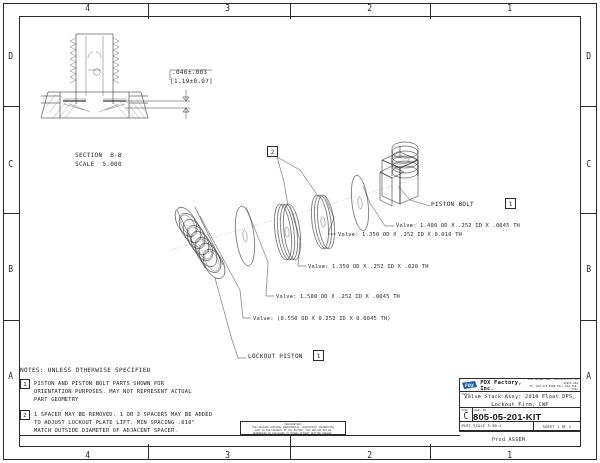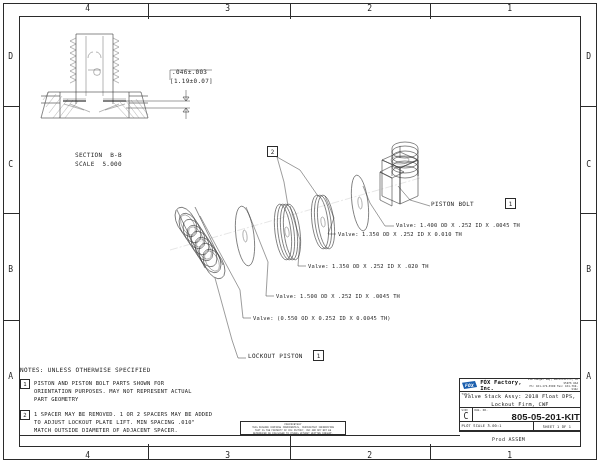--- a/index.html
+++ b/index.html
@@ -65,21 +65,21 @@
   .fox-addr{font-size:2.7px;line-height:1.25;color:#333;letter-spacing:0;}
   .tb-cellwrap{position:relative;box-sizing:border-box;}
   .tb-lbl{position:absolute;left:1.5px;top:.5px;font-size:2.6px;color:#333;letter-spacing:.1px;}
   .tb-title{height:16px;display:flex;flex-direction:column;align-items:center;justify-content:center;
     padding-top:2px;box-sizing:border-box;}
   .tb-title div{font-size:5.2px;letter-spacing:.25px;line-height:1.45;}
   .tb-mid{height:14px;display:flex;align-items:stretch;box-sizing:border-box;}
   .tb-size{width:13px;border-right:1px solid #2b2b2b;position:relative;
     display:flex;align-items:center;justify-content:center;box-sizing:border-box;}
   .tb-size b{font-size:8px;font-weight:normal;padding-top:3px;}
-  .tb-dwgno{flex:1;position:relative;display:flex;align-items:center;justify-content:flex-end;
+  .tb-dwgno{flex:1;position:relative;display:flex;align-items:center;justify-content:flex-start;
     box-sizing:border-box;padding-top:3px;}
   .tb-dwgno b{font-family:"Liberation Sans",sans-serif;font-size:9.5px;font-weight:bold;letter-spacing:.1px;}
   .tb-bot{height:9px;display:flex;box-sizing:border-box;}
   .tb-scale{flex:1;border-right:1px solid #2b2b2b;position:relative;box-sizing:border-box;}
   .tb-sheet{width:46px;position:relative;box-sizing:border-box;display:flex;
     align-items:center;justify-content:center;}
   .tb-sheet span{font-size:3.6px;letter-spacing:.2px;}
   .tb-scale span{position:absolute;left:1.5px;top:2px;font-size:3.6px;letter-spacing:.2px;}
 
   

